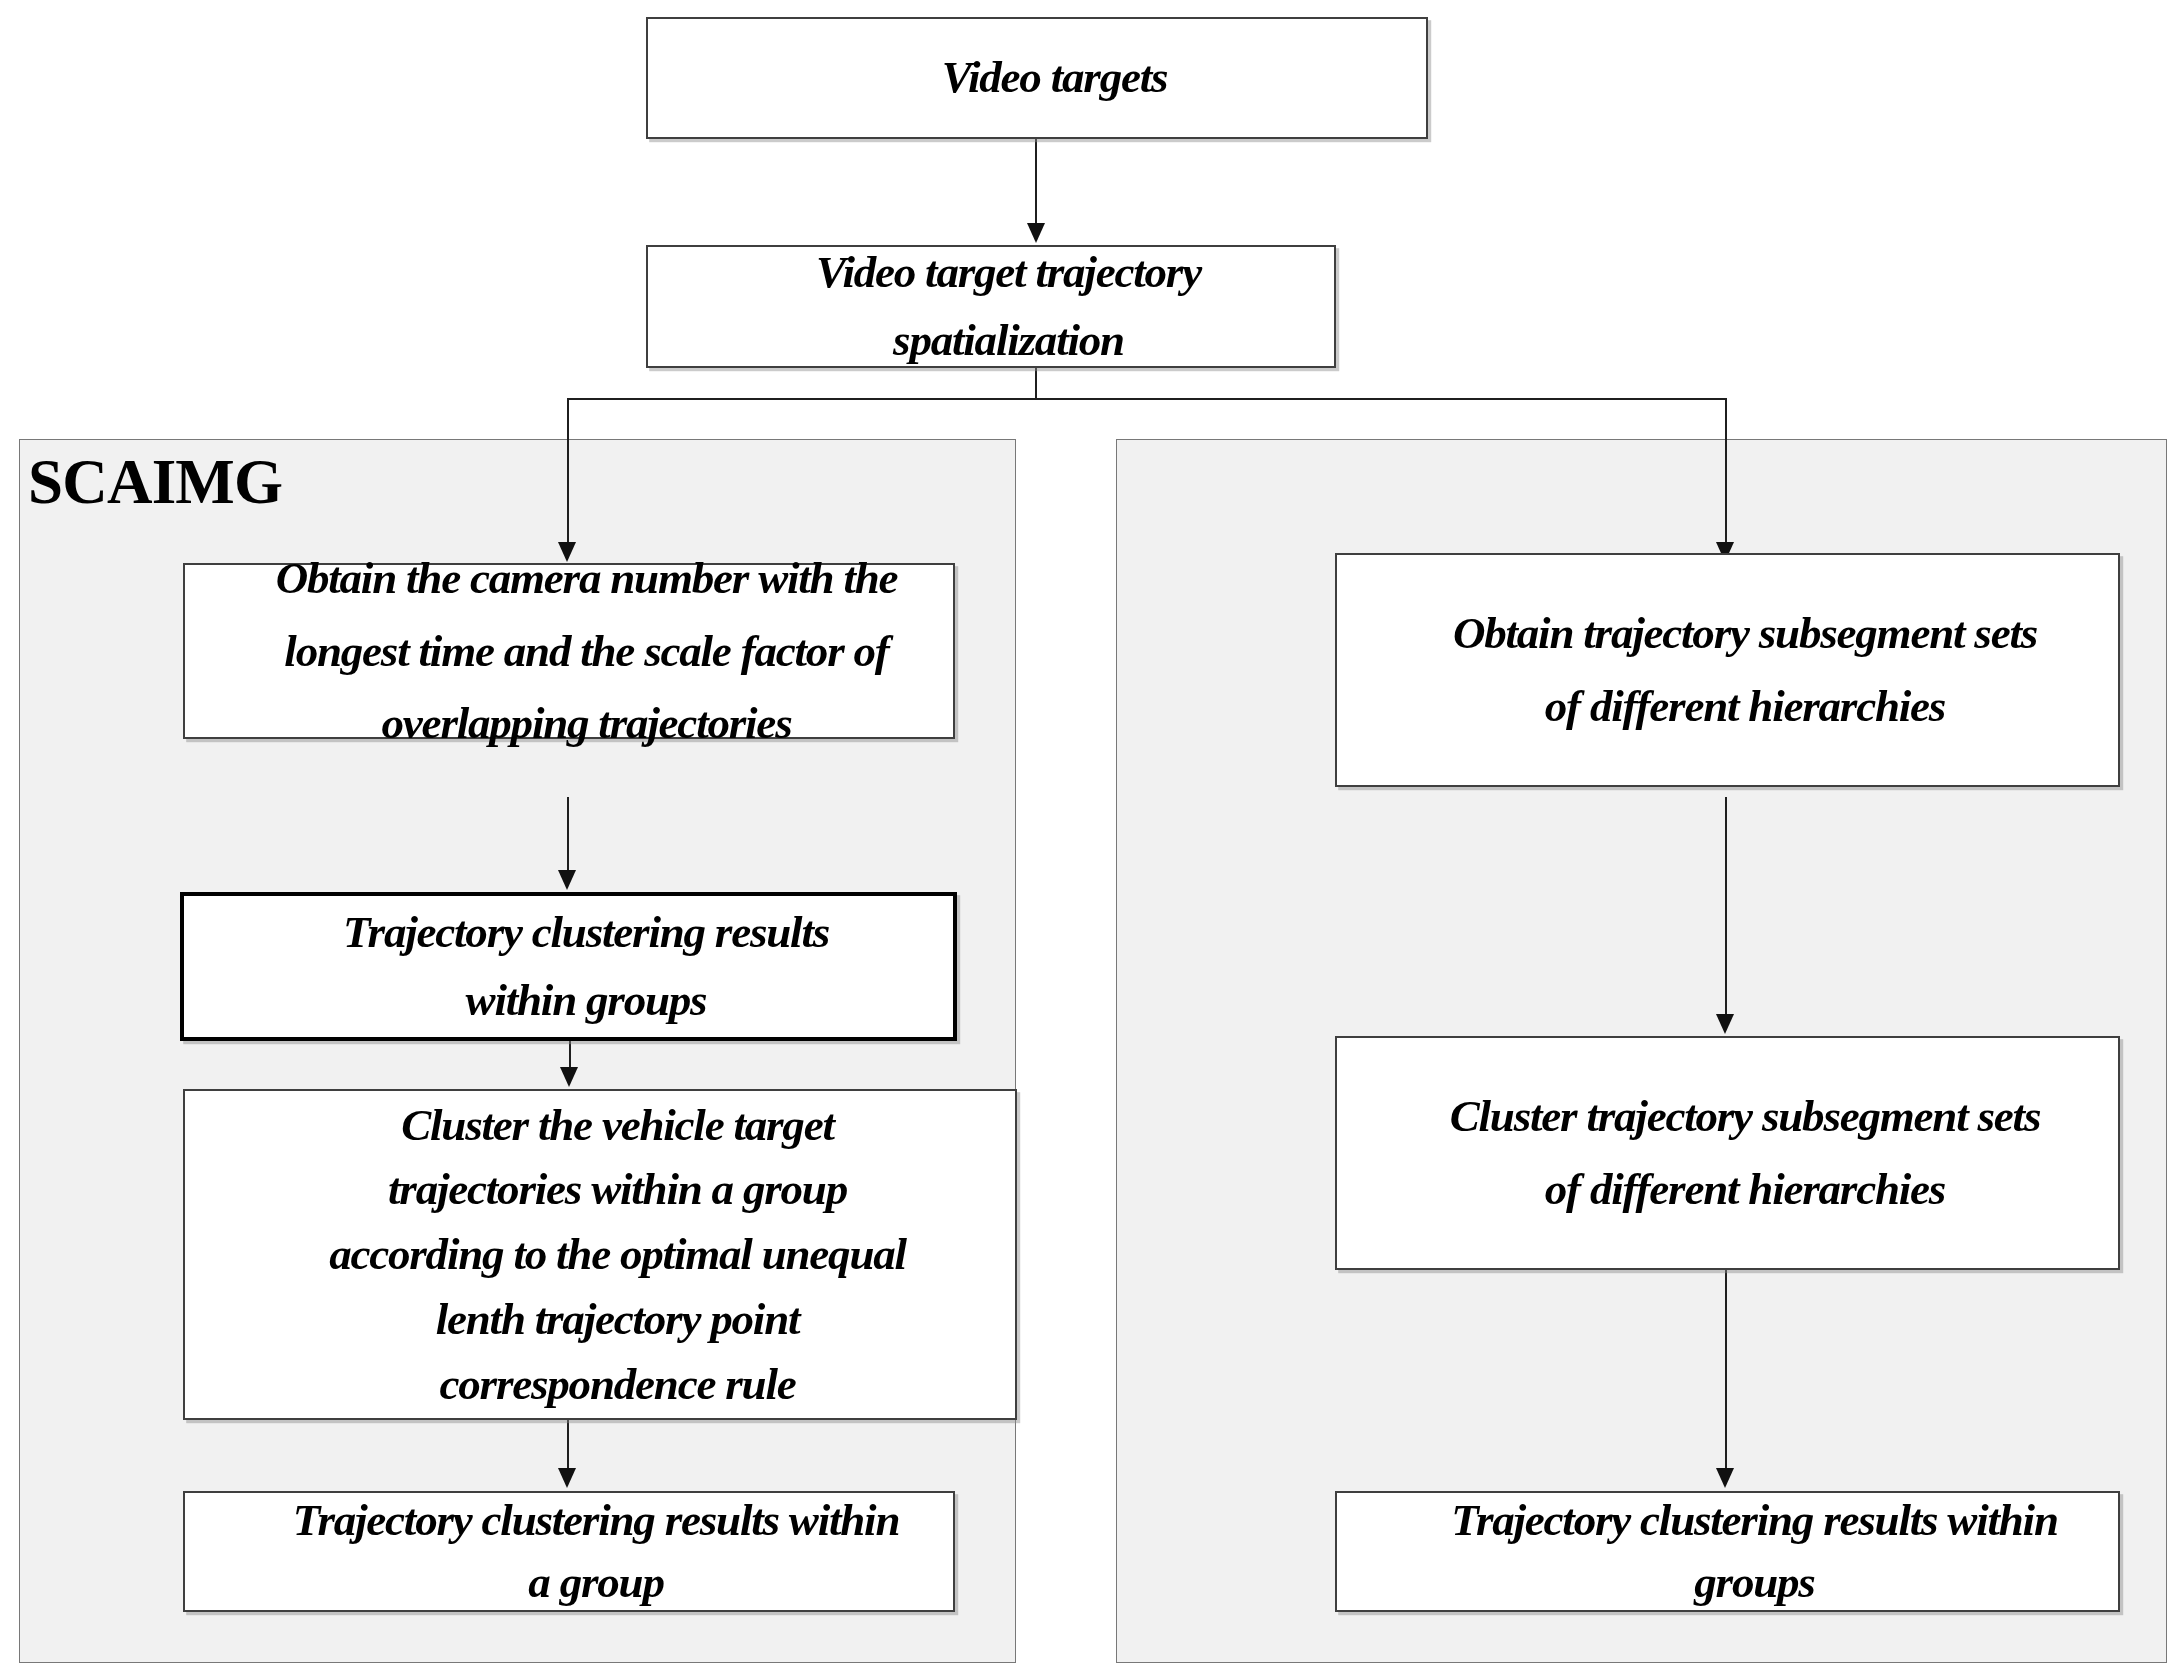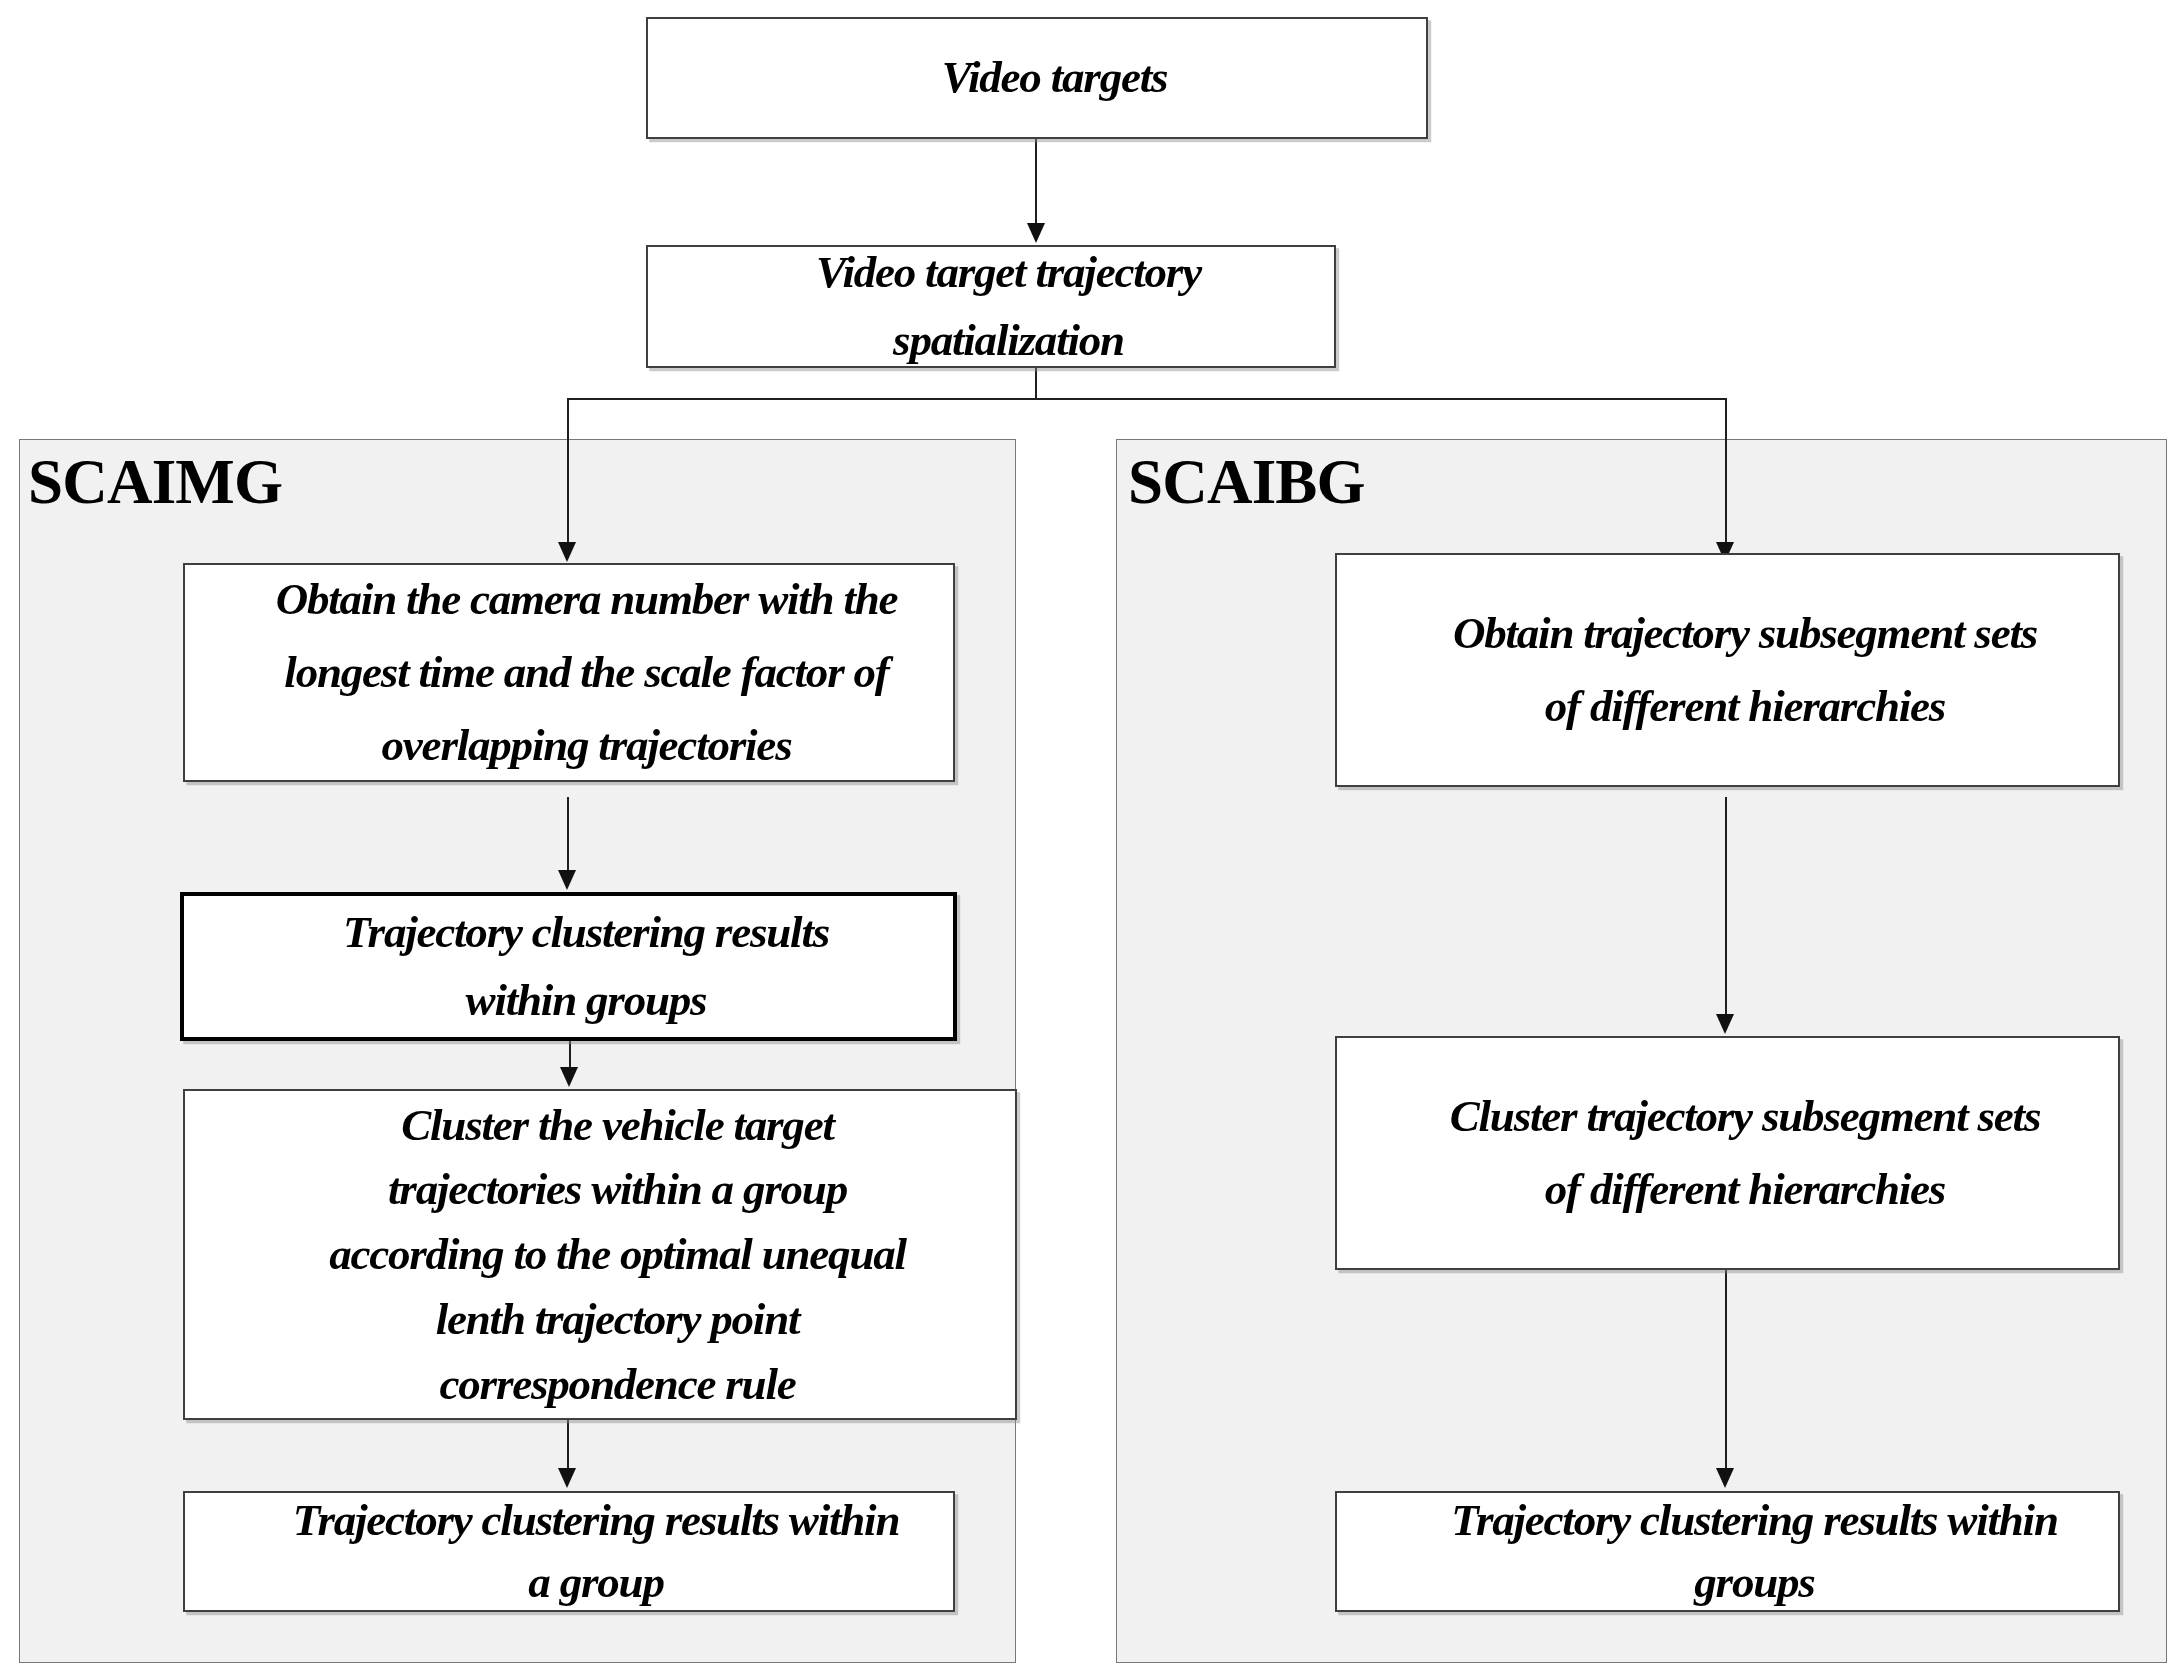--- a/index.html
+++ b/index.html
@@ -75,21 +75,20 @@
 </style>
 </head>
 <body>
 
 <div class="canvas">
 
   <div class="panel" style="left:19px; top:439px; width:997px; height:1224px;"></div>
   <div class="panel" style="left:1116px; top:439px; width:1051px; height:1224px;"></div>
 
   <div class="panel-label" style="left:28px; top:446px;">SCAIMG</div>
-  <div class="panel-label" style="left:1128px; top:446px;">SCAIBG</div>
 
   <div class="vline" style="left:1035px; top:139px; height:85px;"></div>
   <div class="arrow-down" style="left:1027px; top:223px;"></div>
 
   <div class="vline" style="left:1035px; top:368px; height:32px;"></div>
   <div class="hline" style="left:567px; top:398px; width:1160px;"></div>
 
   <div class="vline" style="left:567px; top:398px; height:147px;"></div>
   <div class="arrow-down" style="left:558px; top:542px;"></div>
 
@@ -113,21 +112,21 @@
 
   <div class="node lh-mid" style="left:646px; top:16.6px; width:782px; height:122px;">
     <span class="label">Video targets</span>
   </div>
 
   <div class="node lh-mid" style="left:646px; top:245px; width:690px; height:123px;">
     <span class="label">Video target trajectory
 spatialization</span>
   </div>
 
-  <div class="node lh-tall" style="left:183px; top:563px; width:772px; height:219px;">
+  <div class="node lh-tall" style="left:183px; top:563px; width:772px; height:176px;">
     <span class="label">Obtain the camera number with the
 longest time and the scale factor of
 overlapping trajectories</span>
   </div>
 
   <div class="node emphasis lh-mid" style="left:180px; top:892px; width:777px; height:149px;">
     <span class="label">Trajectory clustering results
 within groups</span>
   </div>
 

